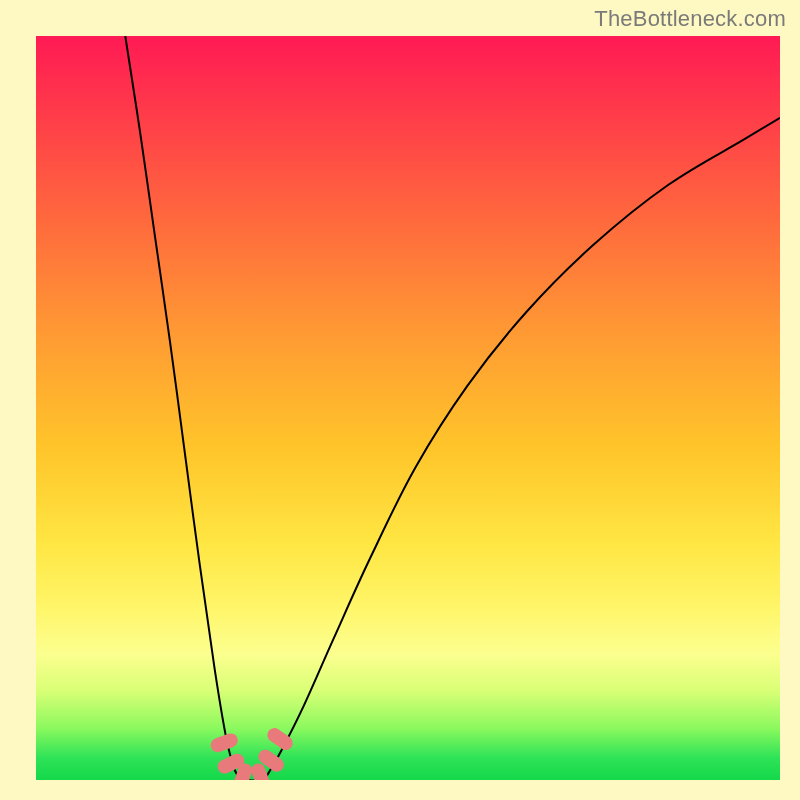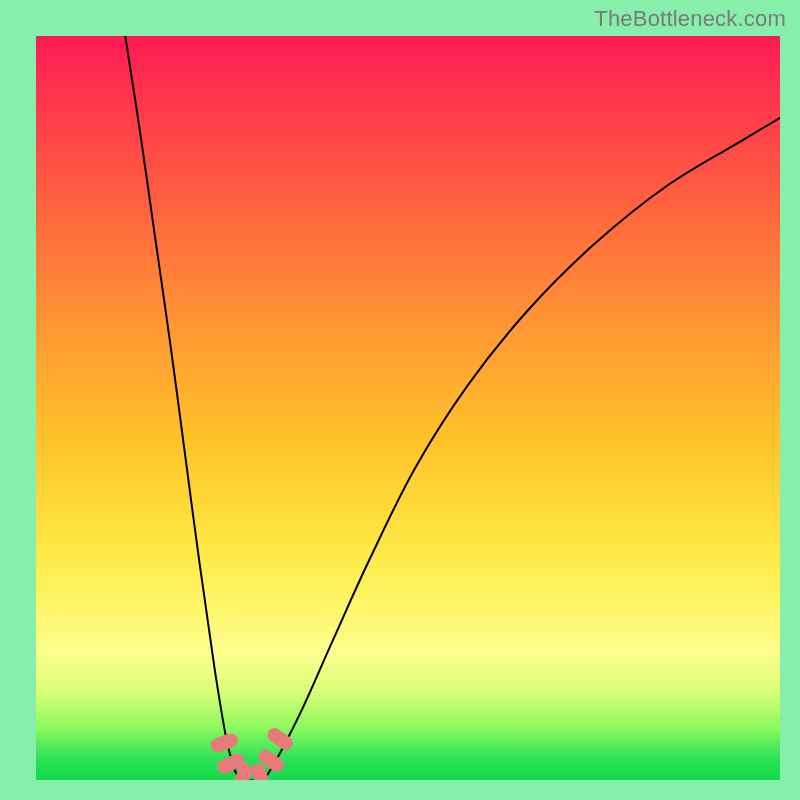--- a/index.html
+++ b/index.html
@@ -8,21 +8,21 @@
     width: 800px;
     height: 800px;
     overflow: hidden;
     background: #000;
     font-family: Arial, Helvetica, sans-serif;
   }
   .frame {
     position: absolute;
     left: 0; top: 0;
     width: 800px; height: 800px;
-    background: #86efac;
+    background: #fef9c3;
   }
   .plot-area {
     position: absolute;
     left: 36px;
     top: 36px;
     width: 744px;
     height: 744px;
     
     background: linear-gradient(to bottom,
       #ff1a54 0%,

